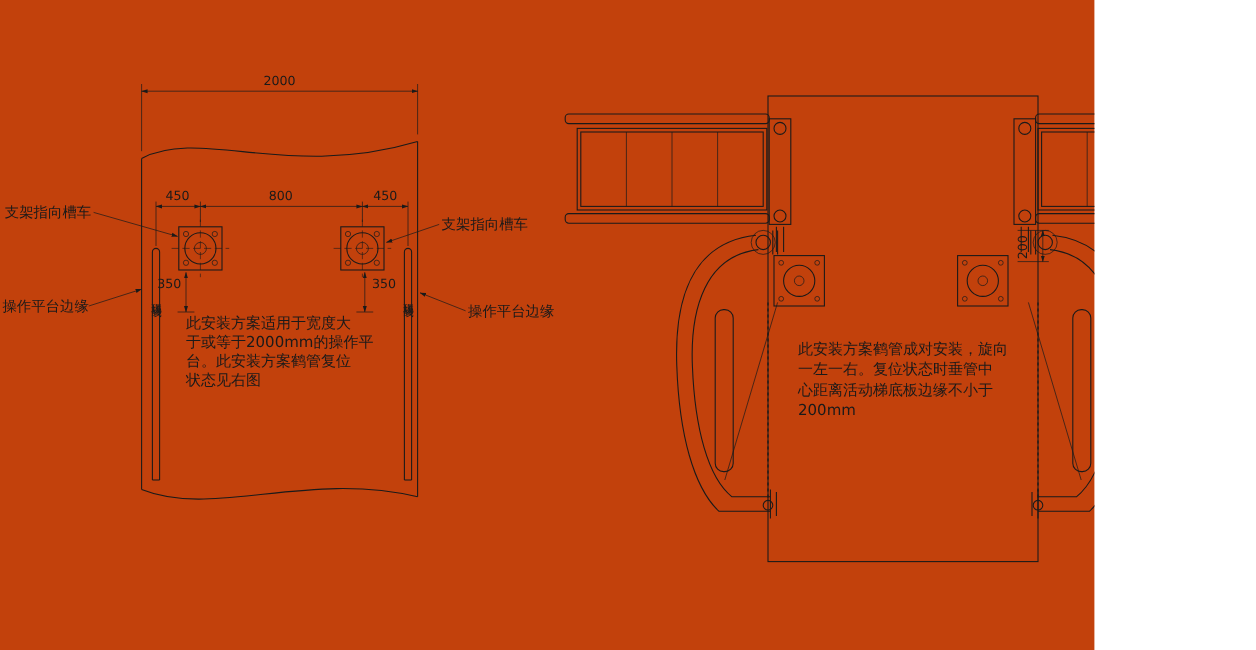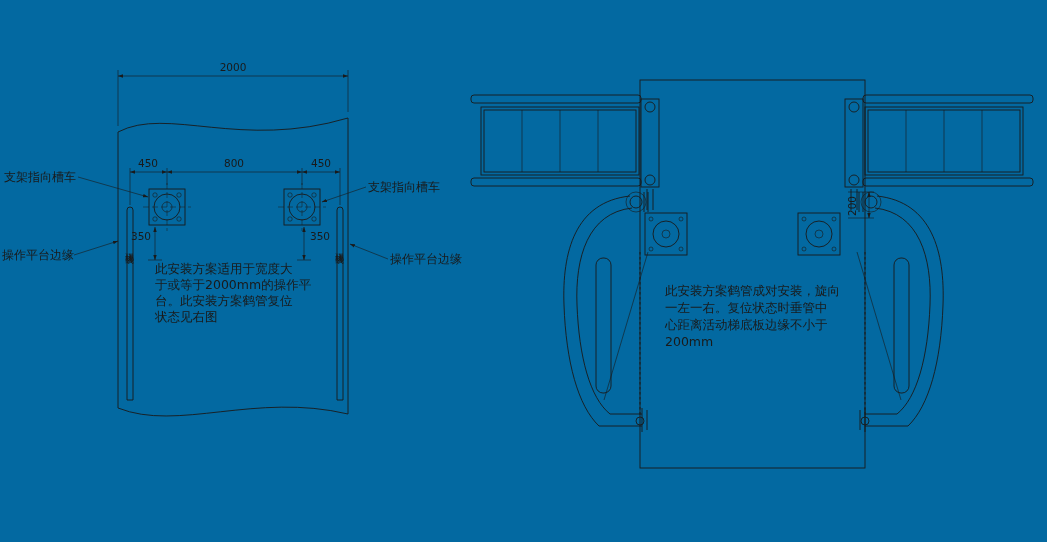--- a/index.html
+++ b/index.html
@@ -1,16 +1,16 @@
 <!DOCTYPE html>
 <html><head>
 <meta charset="utf-8">
 <style>
   html,body{margin:0;padding:0;background:#ffffff;}
-  .stage{width:1047px;height:542px;background:#0369a1;position:relative;overflow:hidden;}
+  .stage{width:912px;height:542px;background:#c2410c;position:relative;overflow:hidden;}
   svg{display:block;}
   svg text{font-family:"DejaVu Sans","Liberation Sans",sans-serif;fill:#1a1a1a;}
   .ln{fill:none;stroke:#1a1a1a;stroke-width:0.9;}
   .thin{fill:none;stroke:#1a1a1a;stroke-width:0.6;}
   .cl{fill:none;stroke:#1a1a1a;stroke-width:0.5;stroke-dasharray:6 3;}
   .chain{fill:none;stroke:#1a1a1a;stroke-width:1;stroke-dasharray:2.5 2.5;}
   .dim{font-size:10.5px;text-anchor:middle;}
   .lbl{font-size:12px;}
   .note{font-size:12.5px;}
   .vtext{font-size:8.5px;writing-mode:vertical-rl;text-orientation:upright;letter-spacing:1px;}

